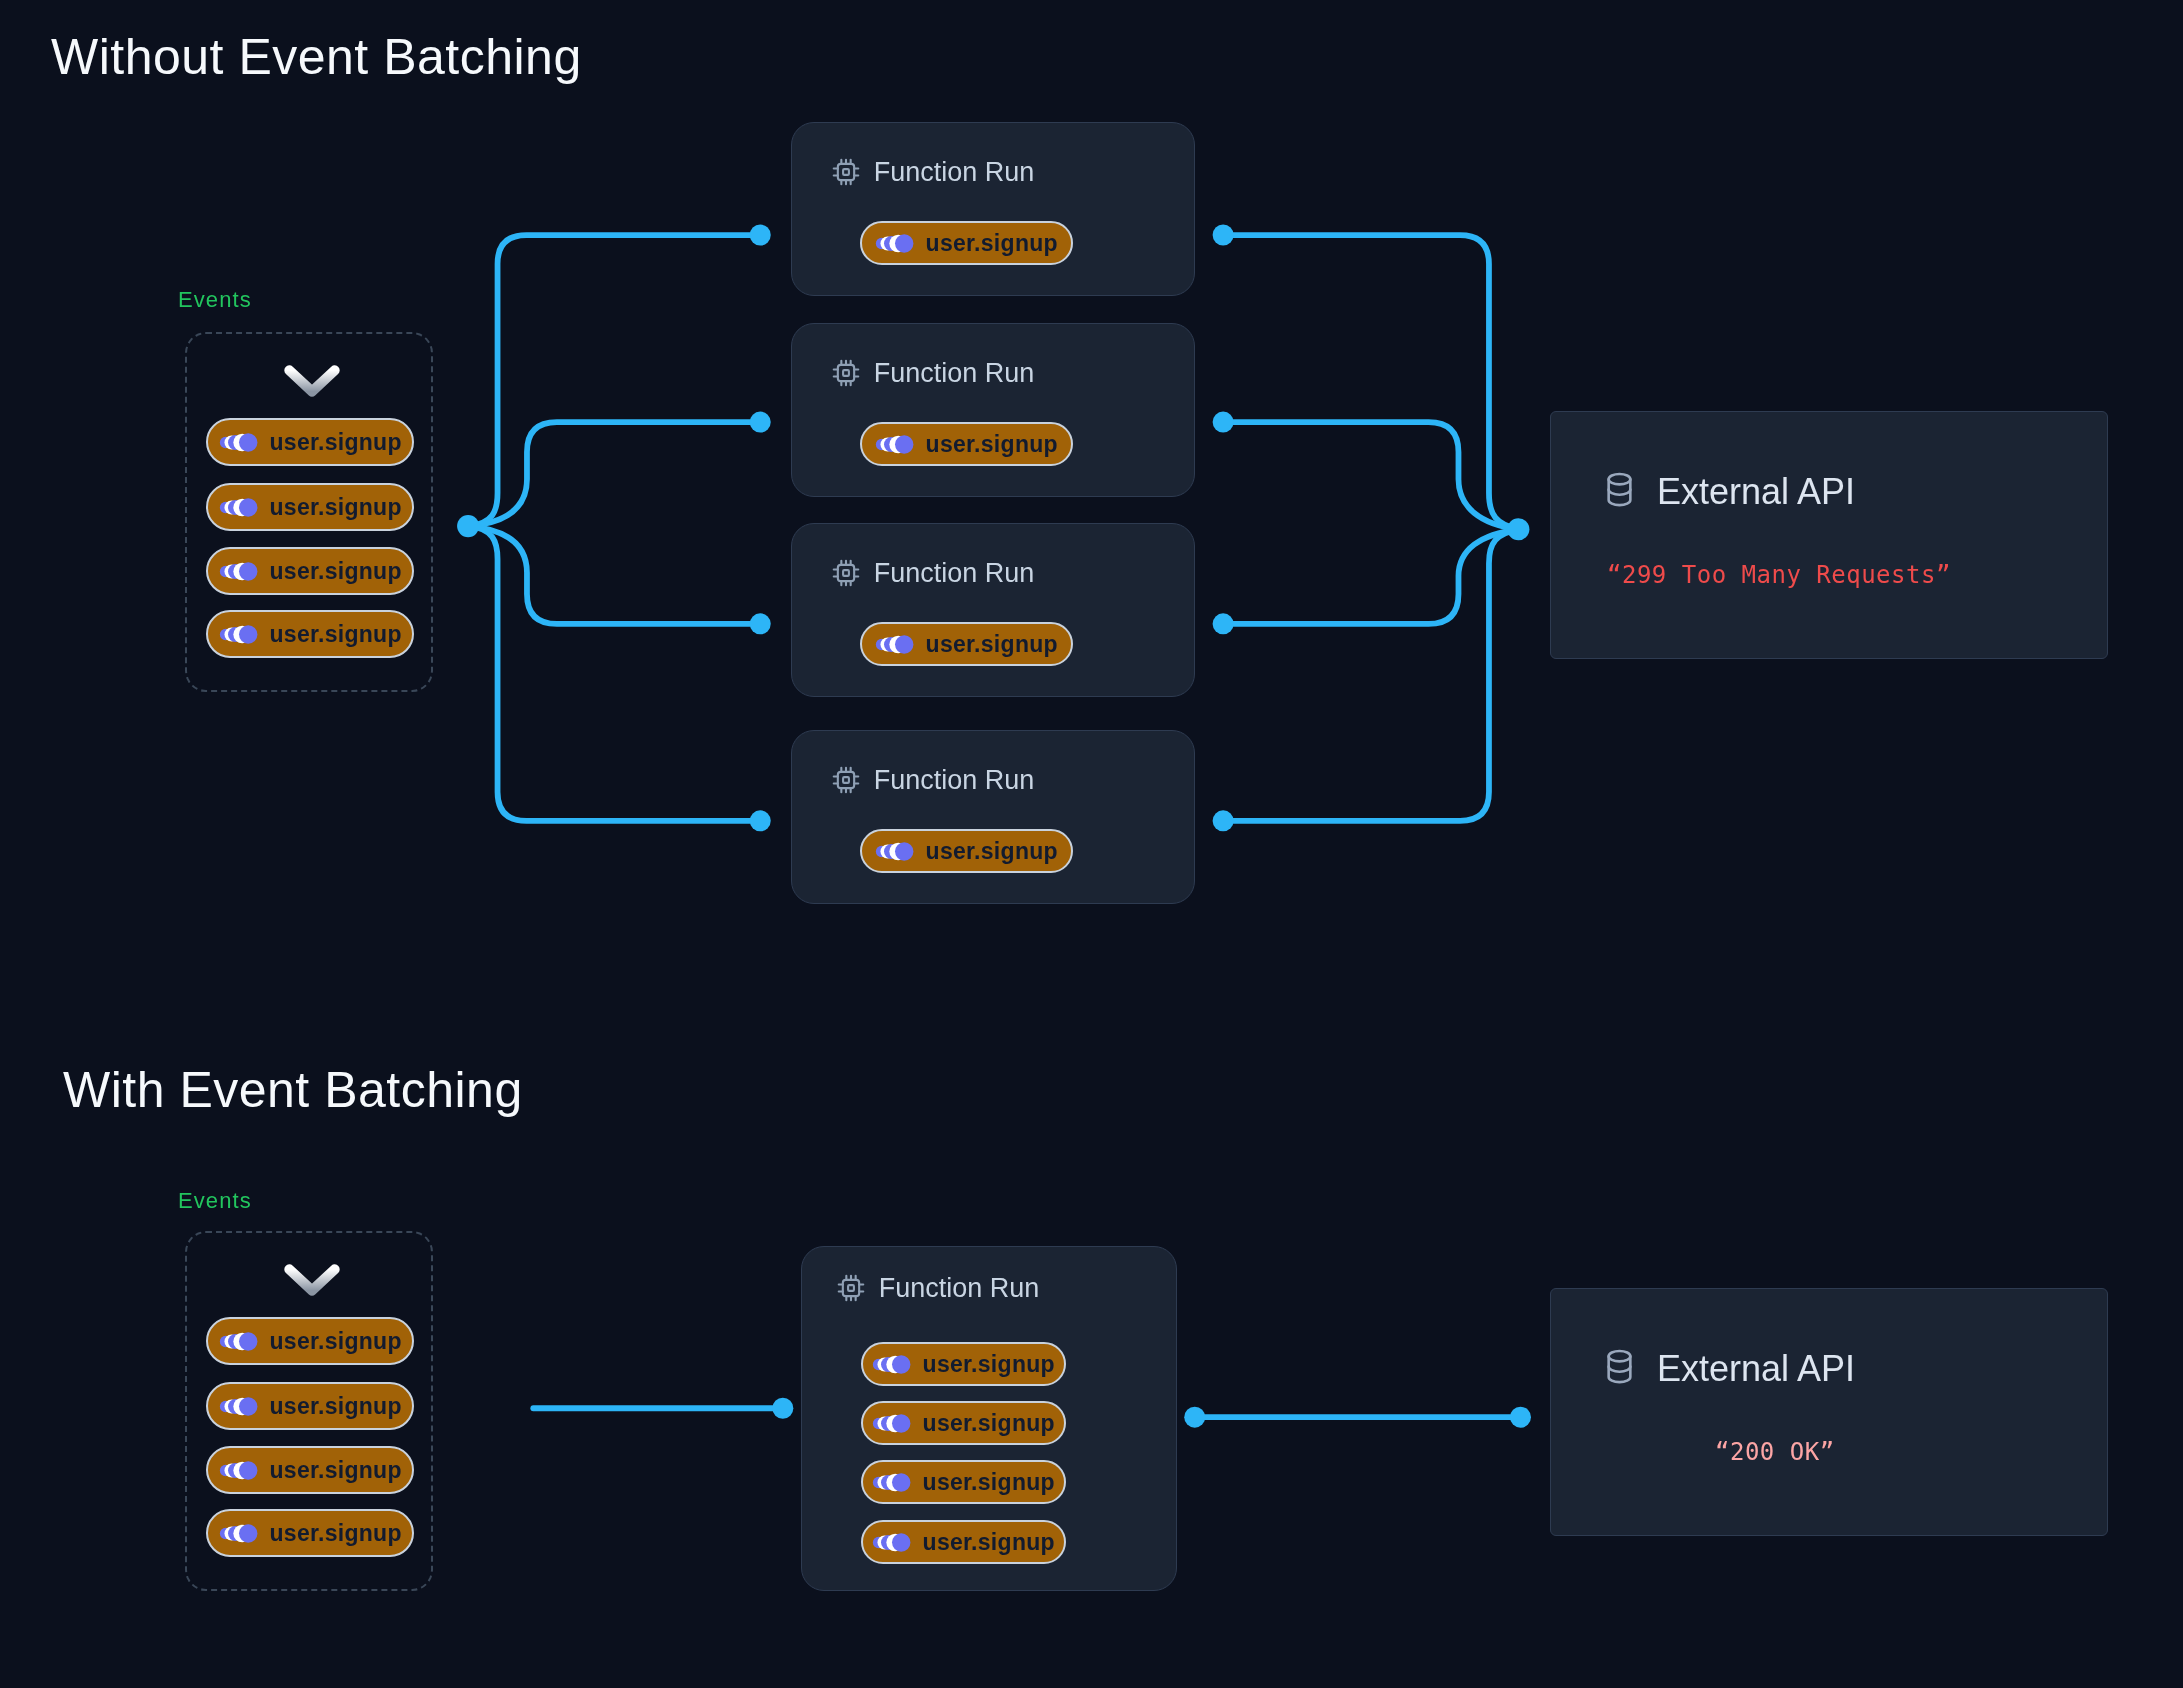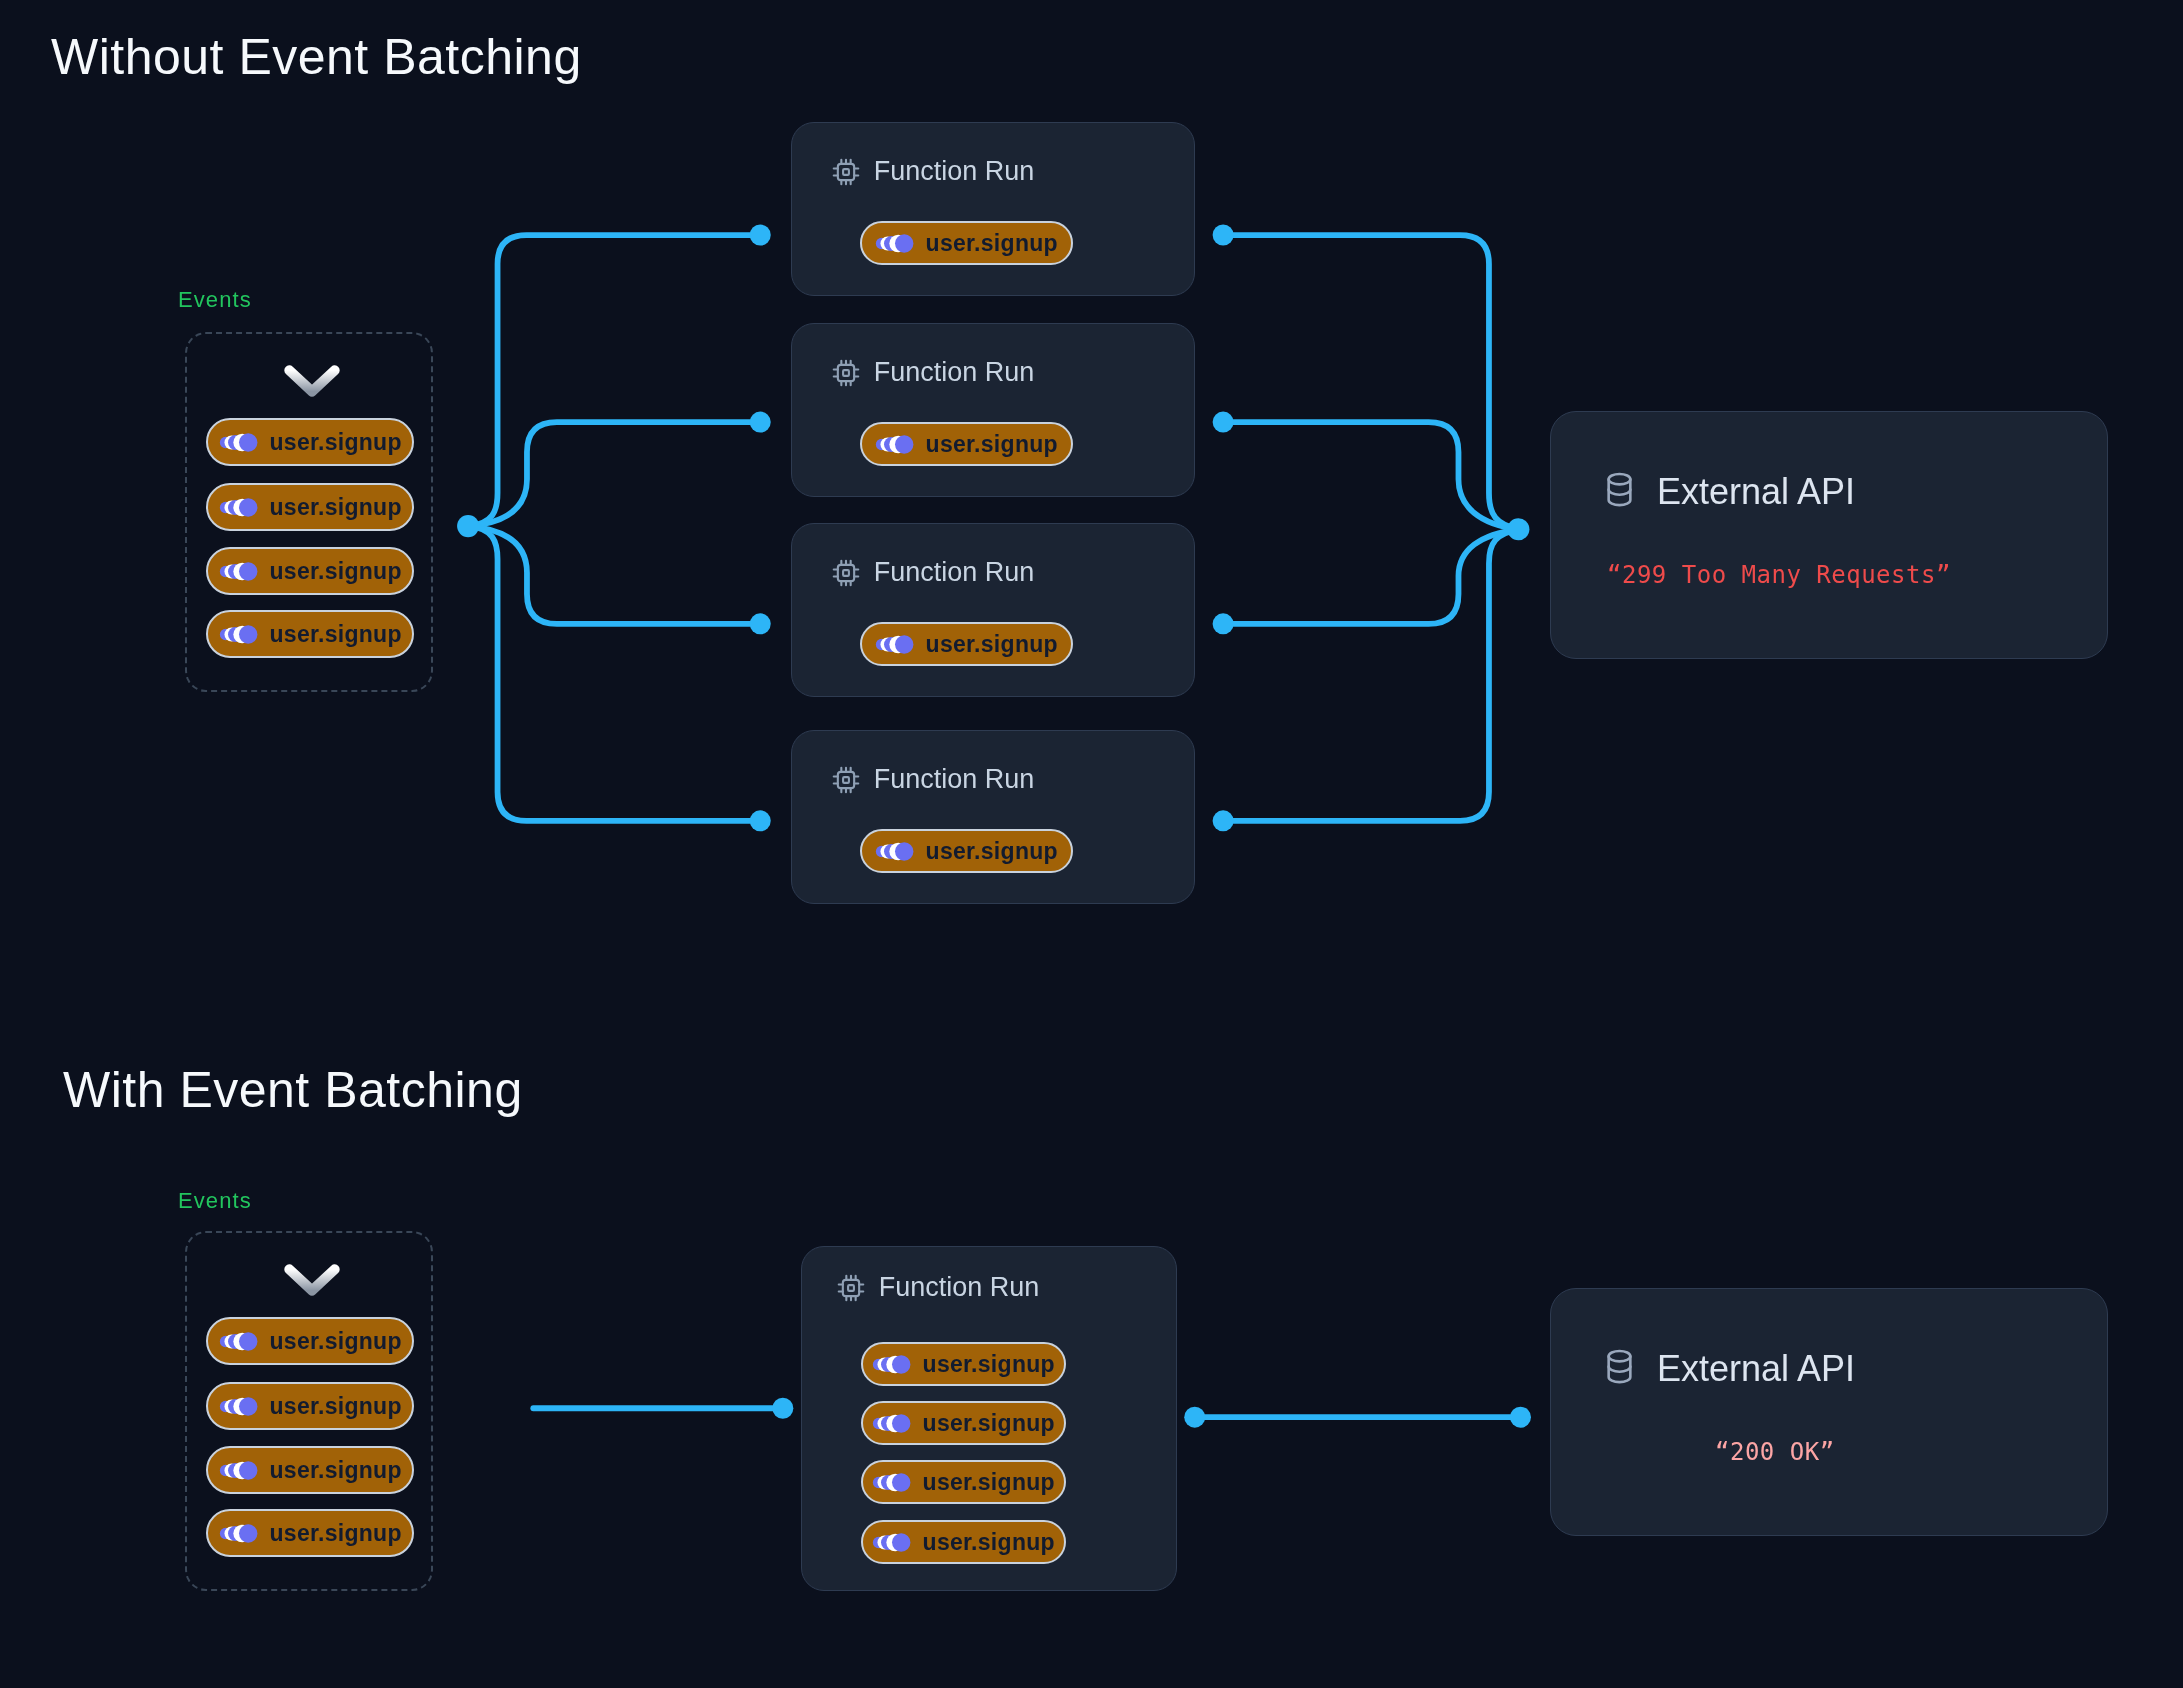--- a/index.html
+++ b/index.html
@@ -26,28 +26,28 @@
   .pill .pill-label{
     color:#121b2f;font-size:23px;font-weight:700;letter-spacing:0.3px;line-height:1;white-space:nowrap;
   }
   .ev-ic{width:40px;height:23px;flex:0 0 auto;}
   .ic-p{fill:#6a6ff2;}
   .ic-w{fill:#ffffff;}
   .fn-card{
     background:#1b2433;border:1.6px solid #2e3b51;border-radius:23px;box-sizing:border-box;
   }
   .fn-header{
-    position:absolute;display:flex;gap:13.7px;
+    position:absolute;display:flex;align-items:center;gap:13.7px;
   }
   .fn-header .fn-title{
     color:#c9d5e3;font-size:27px;font-weight:500;line-height:1;white-space:nowrap;
   }
   .cpu-ic{width:28px;height:28px;stroke:#8fa0b5;fill:none;stroke-width:1.8;stroke-linecap:round;stroke-linejoin:round;}
   .api-card{
-    background:#1b2433;border:1.6px solid #2e3b51;border-radius:26px;box-sizing:border-box;
+    background:#1b2433;border:1.6px solid #2e3b51;border-radius:6px;box-sizing:border-box;
   }
   .api-header{
     position:absolute;left:51px;top:59px;display:flex;align-items:center;gap:20px;
   }
   .api-header .api-title{
     color:#dde5f0;font-size:36px;font-weight:500;line-height:1;white-space:nowrap;
   }
   .db-ic{width:35px;height:41px;stroke:#9aa8bd;fill:none;stroke-width:1.8;stroke-linecap:round;stroke-linejoin:round;}
   .api-status{
     position:absolute;font-family:"DejaVu Sans Mono", monospace;

